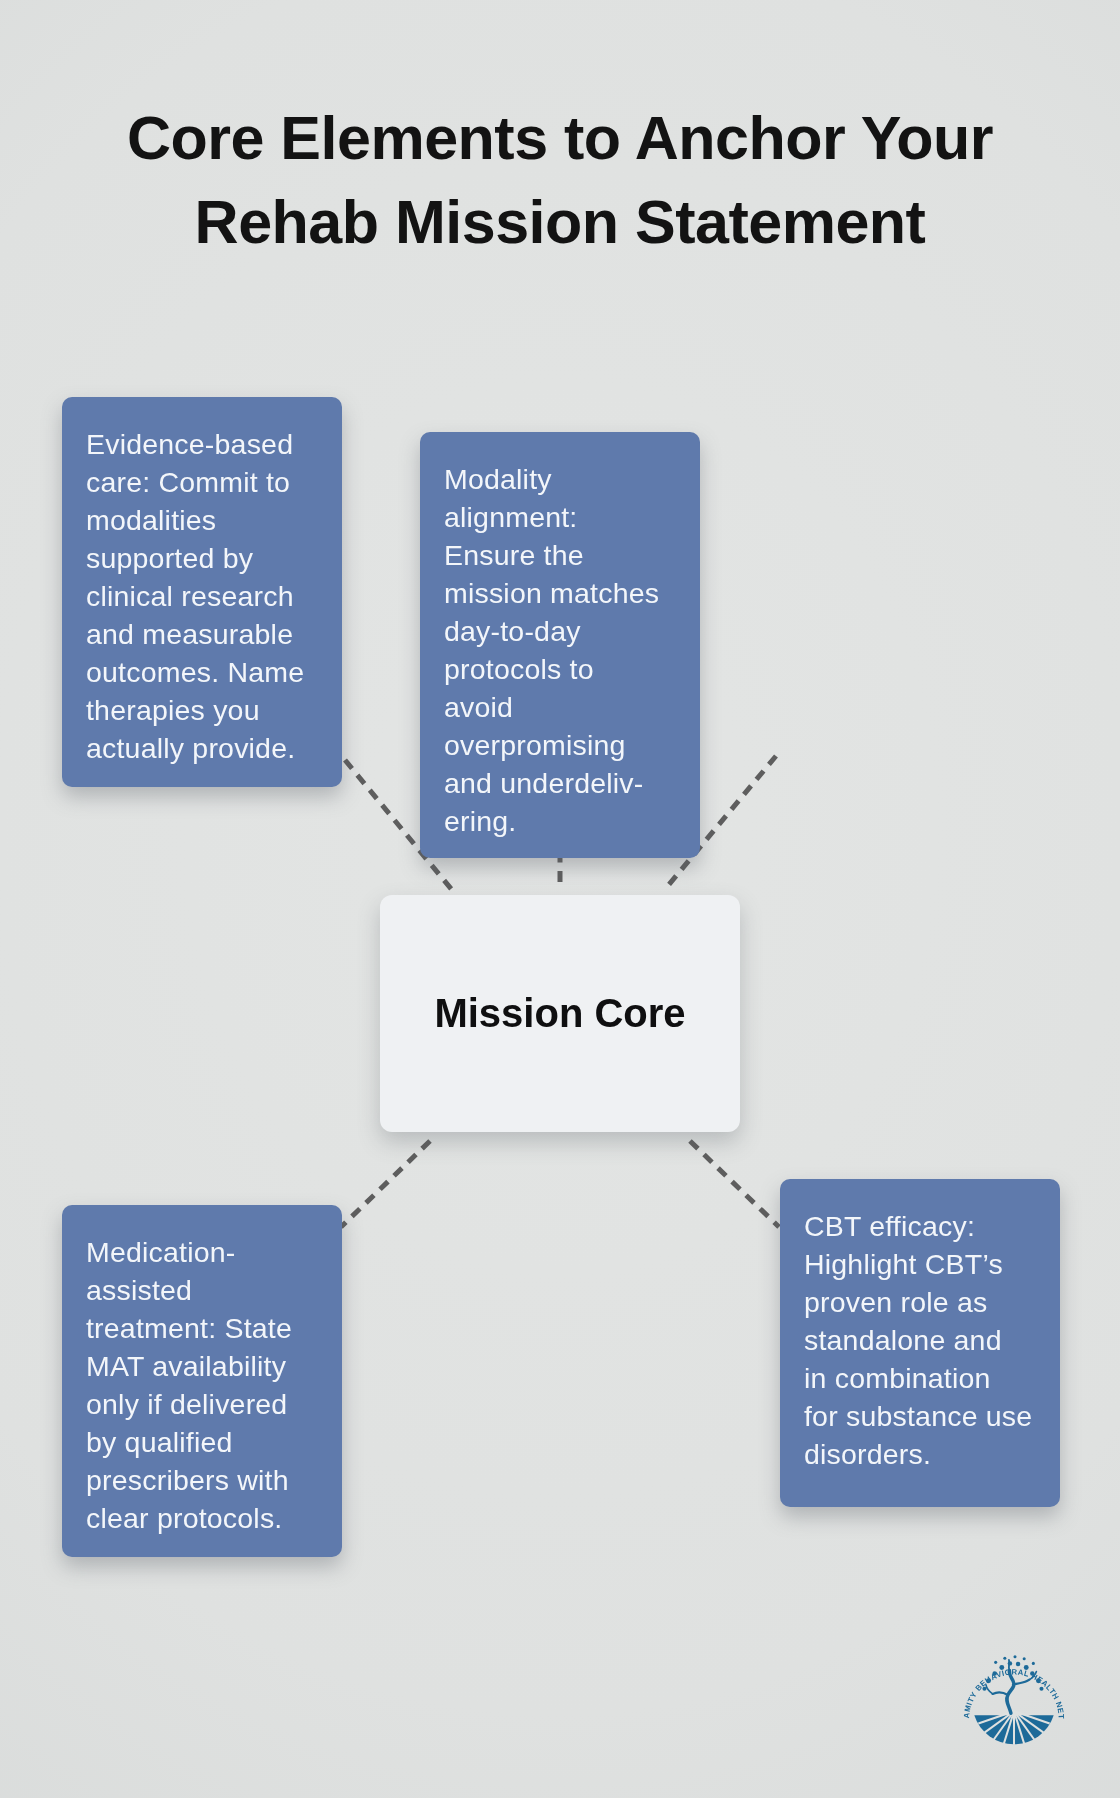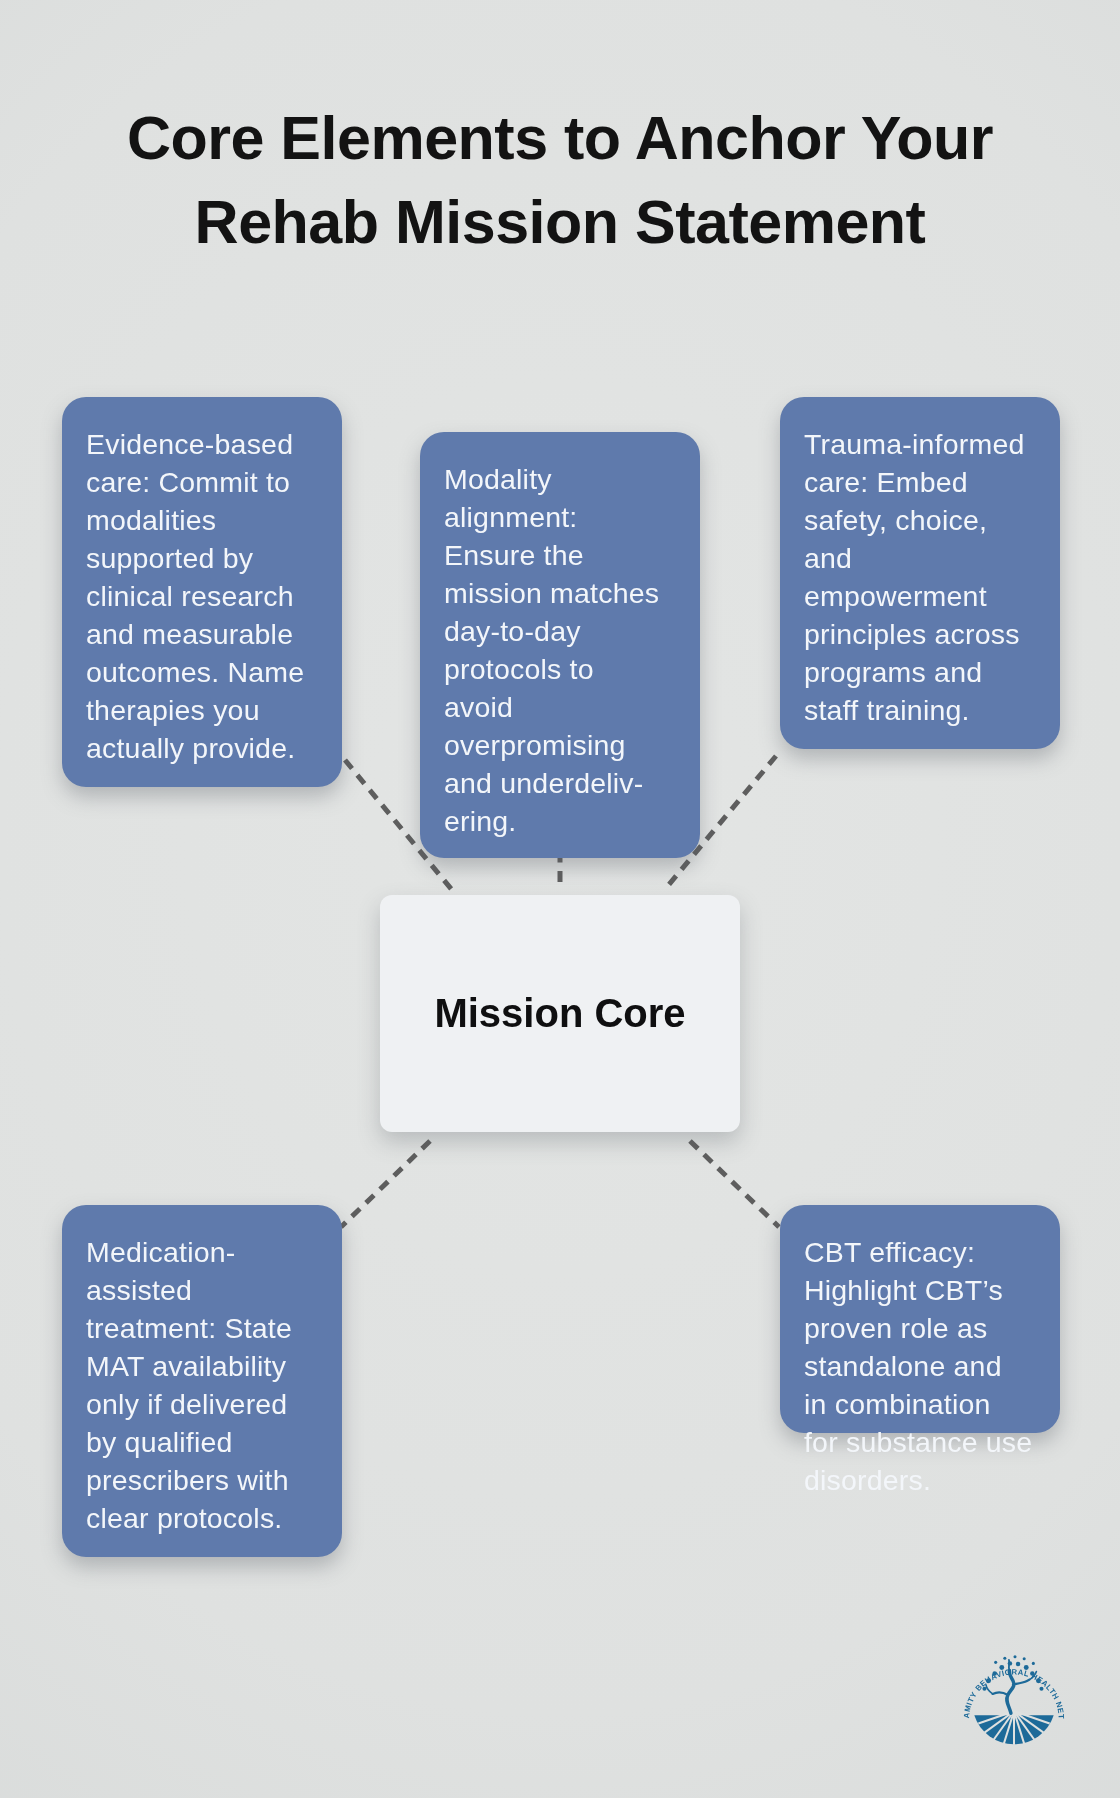--- a/index.html
+++ b/index.html
@@ -17,35 +17,35 @@
     text-align:center;
     font-size:61px;line-height:84px;font-weight:800;
     letter-spacing:-0.5px;
     color:var(--title_text,#131313);
     white-space:pre-line;
   }
   .connectors{position:absolute;left:0;top:0;width:1120px;height:1798px;}
   .node{
     position:absolute;
     background:var(--node_fill,#5f7aac);
-    border-radius:24px;
+    border-radius:10px;
     box-shadow:0 10px 20px rgba(88,95,104,0.35);
   }
   .node-text{
     position:absolute;left:24px;top:28px;
     font-size:28.5px;line-height:38px;
     letter-spacing:0.2px;
     color:var(--node_text,#f3f6fa);
     white-space:pre;
   }
   #node-tl{left:62px;top:397px;width:280px;height:390px;}
   #node-tm{left:420px;top:397px;width:280px;height:426px;margin-top:35px;}
   #node-tr{left:780px;top:397px;width:280px;height:352px;}
   #node-bl{left:62px;top:1205px;width:280px;height:352px;}
-  #node-br{left:780px;top:1205px;width:280px;height:228px;}
+  #node-br{left:780px;top:1179px;width:280px;height:328px;}
   .center-box{
     position:absolute;left:380px;top:895px;width:360px;height:237px;
     background:var(--center_fill,#eff1f3);
     border-radius:12px;
     box-shadow:0 10px 22px rgba(88,95,104,0.30);
     display:flex;align-items:center;justify-content:center;
   }
   .center-label{
     font-size:40px;font-weight:700;
     color:var(--center_text,#0f0f10);
@@ -88,30 +88,20 @@
 Ensure the
 mission matches
 day-to-day
 protocols to
 avoid
 overpromising
 and underdeliv-
 ering.</div>
   </div>
 
-  <div class="node" id="node-tr">
-    <div class="node-text">Trauma-informed
-care: Embed
-safety, choice,
-and
-empowerment
-principles across
-programs and
-staff training.</div>
-  </div>
 
   <div class="node" id="node-bl">
     <div class="node-text">Medication-
 assisted
 treatment: State
 MAT availability
 only if delivered
 by qualified
 prescribers with
 clear protocols.</div>

